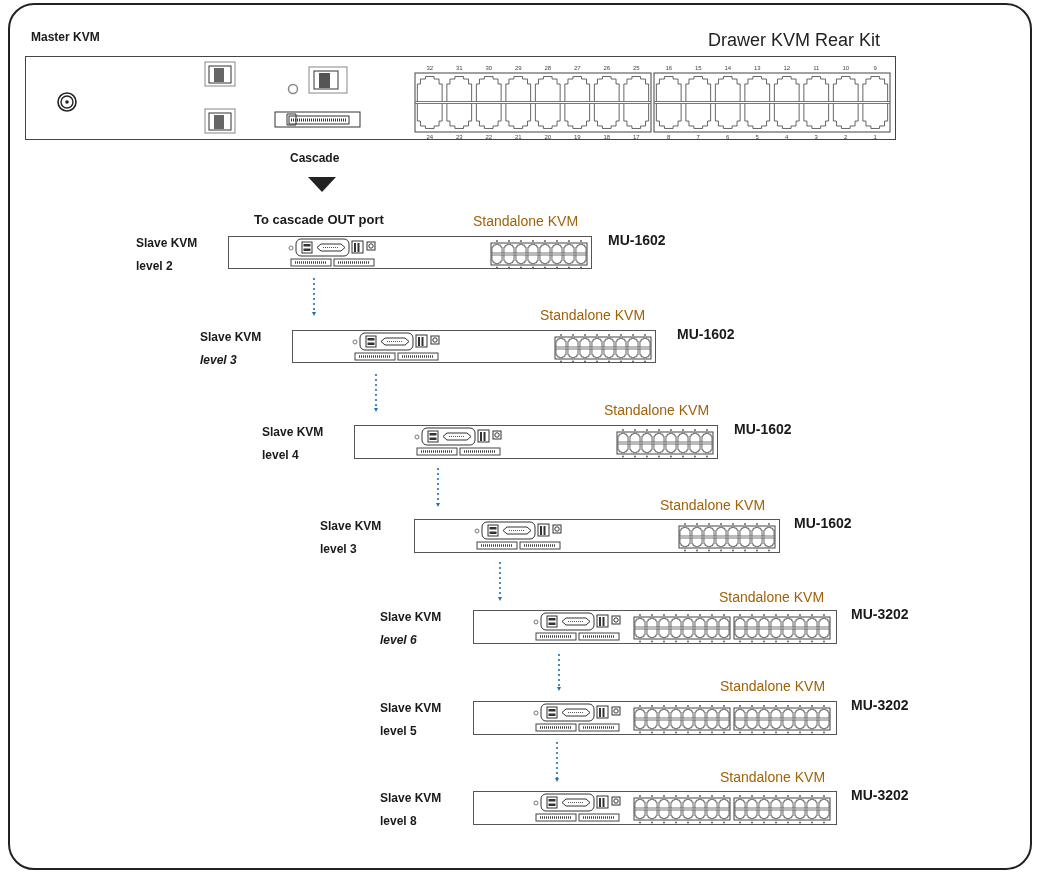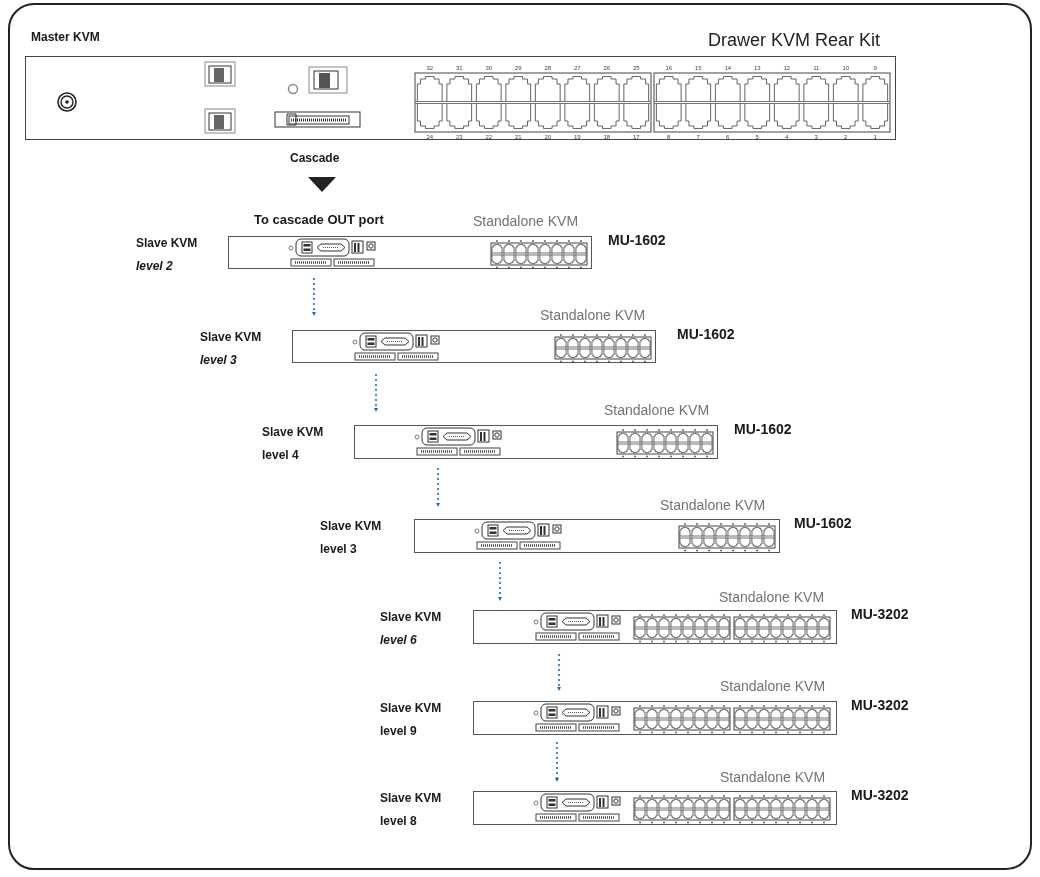--- a/index.html
+++ b/index.html
@@ -1,21 +1,21 @@
 <!DOCTYPE html>
 <html><head>
 <meta charset="utf-8">
 <style>
   html, body { margin:0; padding:0; background:#ffffff; }
   body { width:1040px; height:877px; position:relative; overflow:hidden; font-family:"Liberation Sans", sans-serif; color:#1a1a1a; }
   .frame { position:absolute; left:8px; top:3px; width:1024px; height:867px; border:2.5px solid #222; border-radius:26px; box-sizing:border-box; }
   .abs { position:absolute; }
   .lbl-bold { font-weight:bold; font-size:12px; line-height:23px; color:#1a1a1a; }
   .title { font-size:18px; color:#222; }
-  .standalone { font-size:14px; color:#737373;text-align:right; }
+  .standalone { font-size:14px; color:#a16207;text-align:right; }
   .model { font-weight:bold; font-size:14px; color:#1a1a1a; }
   .panel { position:absolute; border:1.3px solid #555; background:#fff; box-sizing:border-box; }
   .master { border:1.6px solid #444; }
   svg { position:absolute; left:0; top:0; overflow:visible; }
   .arrow-down { position:absolute; width:0; height:0; border-left:14px solid transparent; border-right:14px solid transparent; border-top:15px solid #222; }
 </style>
 </head>
 <body>
 
 <div class="frame"></div>
@@ -134,21 +134,21 @@
 </div>
 
 <div class="abs lbl-bold" style="left:290px;top:147px;">Cascade</div>
 <div class="arrow-down" style="left:308px;top:177px;"></div>
 
 <div class="abs" style="left:254px;top:212px;font-weight:bold;font-size:13px;">To cascade OUT port</div>
 
 <div id="slaves-root">
     <div>
       <div class="abs lbl-bold" style="left: 136px; top: 232px;">Slave KVM</div>
-      <div class="abs lbl-bold" style="left: 136px; top: 255px; font-style: italic;">level 2</div>
+      <div class="abs lbl-bold" style="left: 136px; top: 255px;">level 2</div>
       <div class="abs standalone" style="left: 473px; top: 213px;">Standalone KVM</div>
       <div class="abs model" style="left: 608px; top: 232px;">MU-1602</div>
       <div class="panel" style="left: 228px; top: 236px; width: 364px; height: 33px;">
         <svg width="364" height="33">
           <circle cx="62" cy="11" r="2" fill="none" stroke="#777"></circle>
           <rect x="67" y="2" width="53" height="17" rx="5" fill="#fff" stroke="#333"></rect>
           <g>
             <rect x="73" y="5" width="10" height="11" fill="#fff" stroke="#333"></rect>
             <rect x="74.5" y="7" width="7" height="2.5" fill="#333"></rect>
             <rect x="74.5" y="11.5" width="7" height="2.5" fill="#333"></rect>
@@ -596,21 +596,21 @@
       <circle cx="559" cy="660" r="1.1" fill="#1f6fb5"></circle>
       <circle cx="559" cy="665" r="1.1" fill="#1f6fb5"></circle>
       <circle cx="559" cy="670" r="1.1" fill="#1f6fb5"></circle>
       <circle cx="559" cy="675" r="1.1" fill="#1f6fb5"></circle>
       <circle cx="559" cy="680" r="1.1" fill="#1f6fb5"></circle>
       <circle cx="559" cy="685" r="1.1" fill="#1f6fb5"></circle>
       <path d="M557 687 L561 687 L559 691 Z" fill="#1f6fb5"></path>
     </svg>
     <div>
       <div class="abs lbl-bold" style="left: 380px; top: 697px;">Slave KVM</div>
-      <div class="abs lbl-bold" style="left: 380px; top: 720px;">level 9</div>
+      <div class="abs lbl-bold" style="left: 380px; top: 720px;">level 5</div>
       <div class="abs standalone" style="left: 720px; top: 678px;">Standalone KVM</div>
       <div class="abs model" style="left: 851px; top: 697px;">MU-3202</div>
       <div class="panel" style="left: 473px; top: 701px; width: 364px; height: 34px;">
         <svg width="364" height="34">
           <circle cx="62" cy="11" r="2" fill="none" stroke="#777"></circle>
           <rect x="67" y="2" width="53" height="17" rx="5" fill="#fff" stroke="#333"></rect>
           <g>
             <rect x="73" y="5" width="10" height="11" fill="#fff" stroke="#333"></rect>
             <rect x="74.5" y="7" width="7" height="2.5" fill="#333"></rect>
             <rect x="74.5" y="11.5" width="7" height="2.5" fill="#333"></rect>

